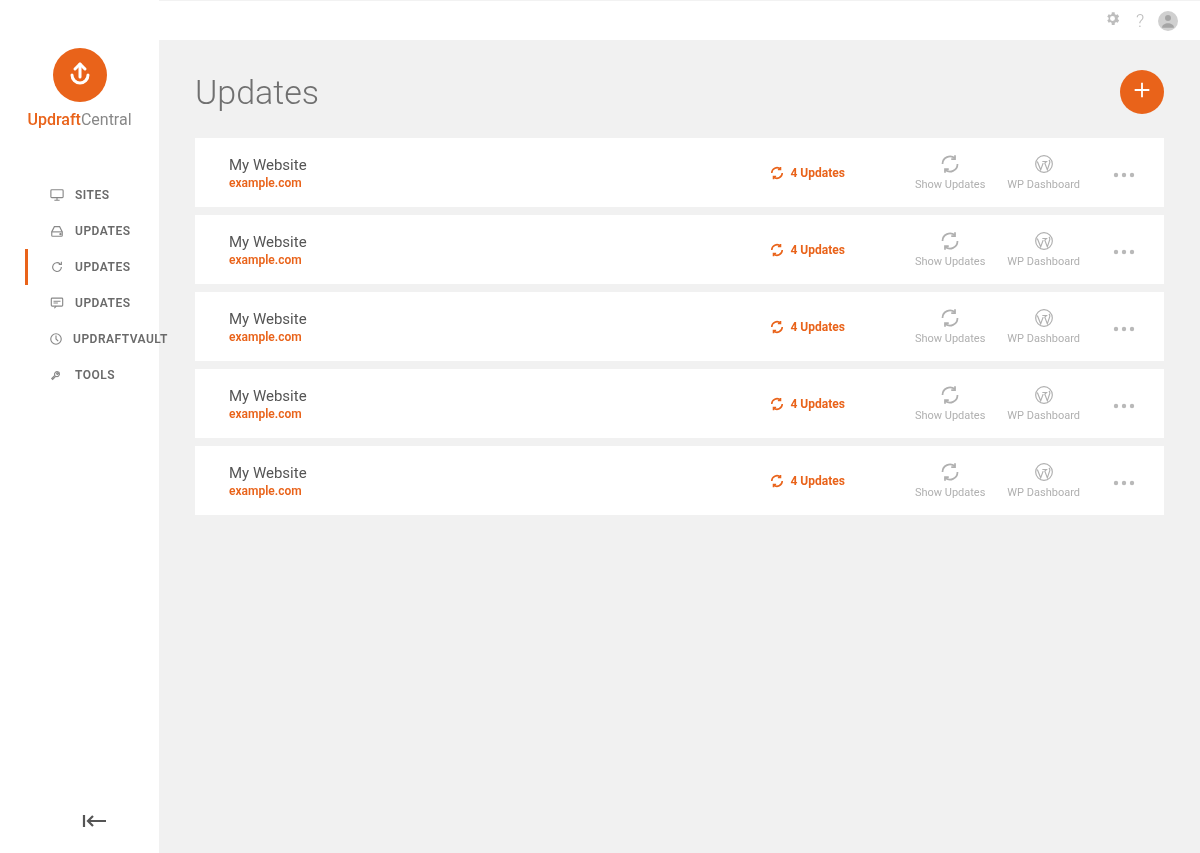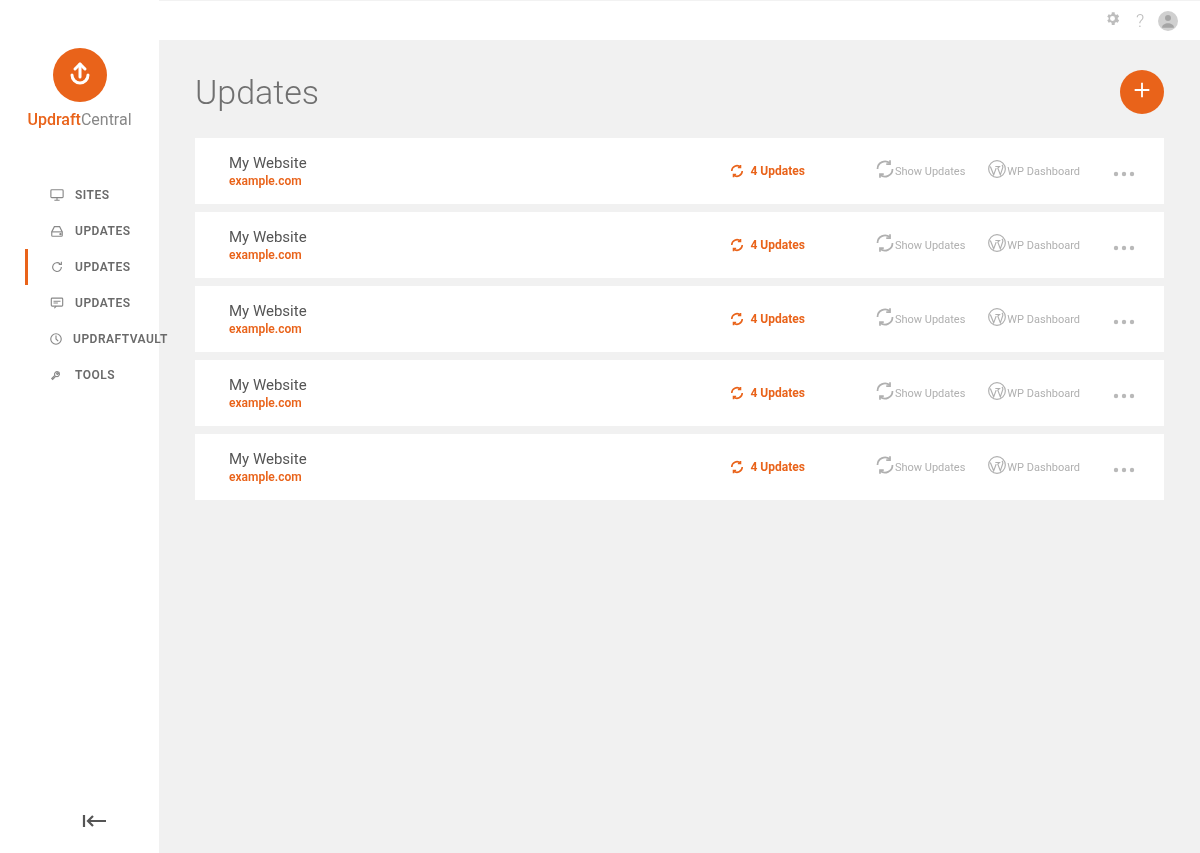--- a/index.html
+++ b/index.html
@@ -161,21 +161,21 @@
   display: flex;
   align-items: flex-start;
   color: #e9631a;
   font-size: 12px;
   font-weight: 700;
   margin-right: 70px;
 }
 .update-badge svg { margin-right: 6px; }
 .action-btn {
   display: flex;
-  flex-direction: row;
+  flex-direction: column;
   align-items: center;
   color: #b0b0b0;
   font-size: 11px;
   margin-right: 22px;
   cursor: pointer;
 }
 .action-btn svg { margin-bottom: 4px; }
 .more-btn {
   color: #b9b9b9;
   cursor: pointer;

